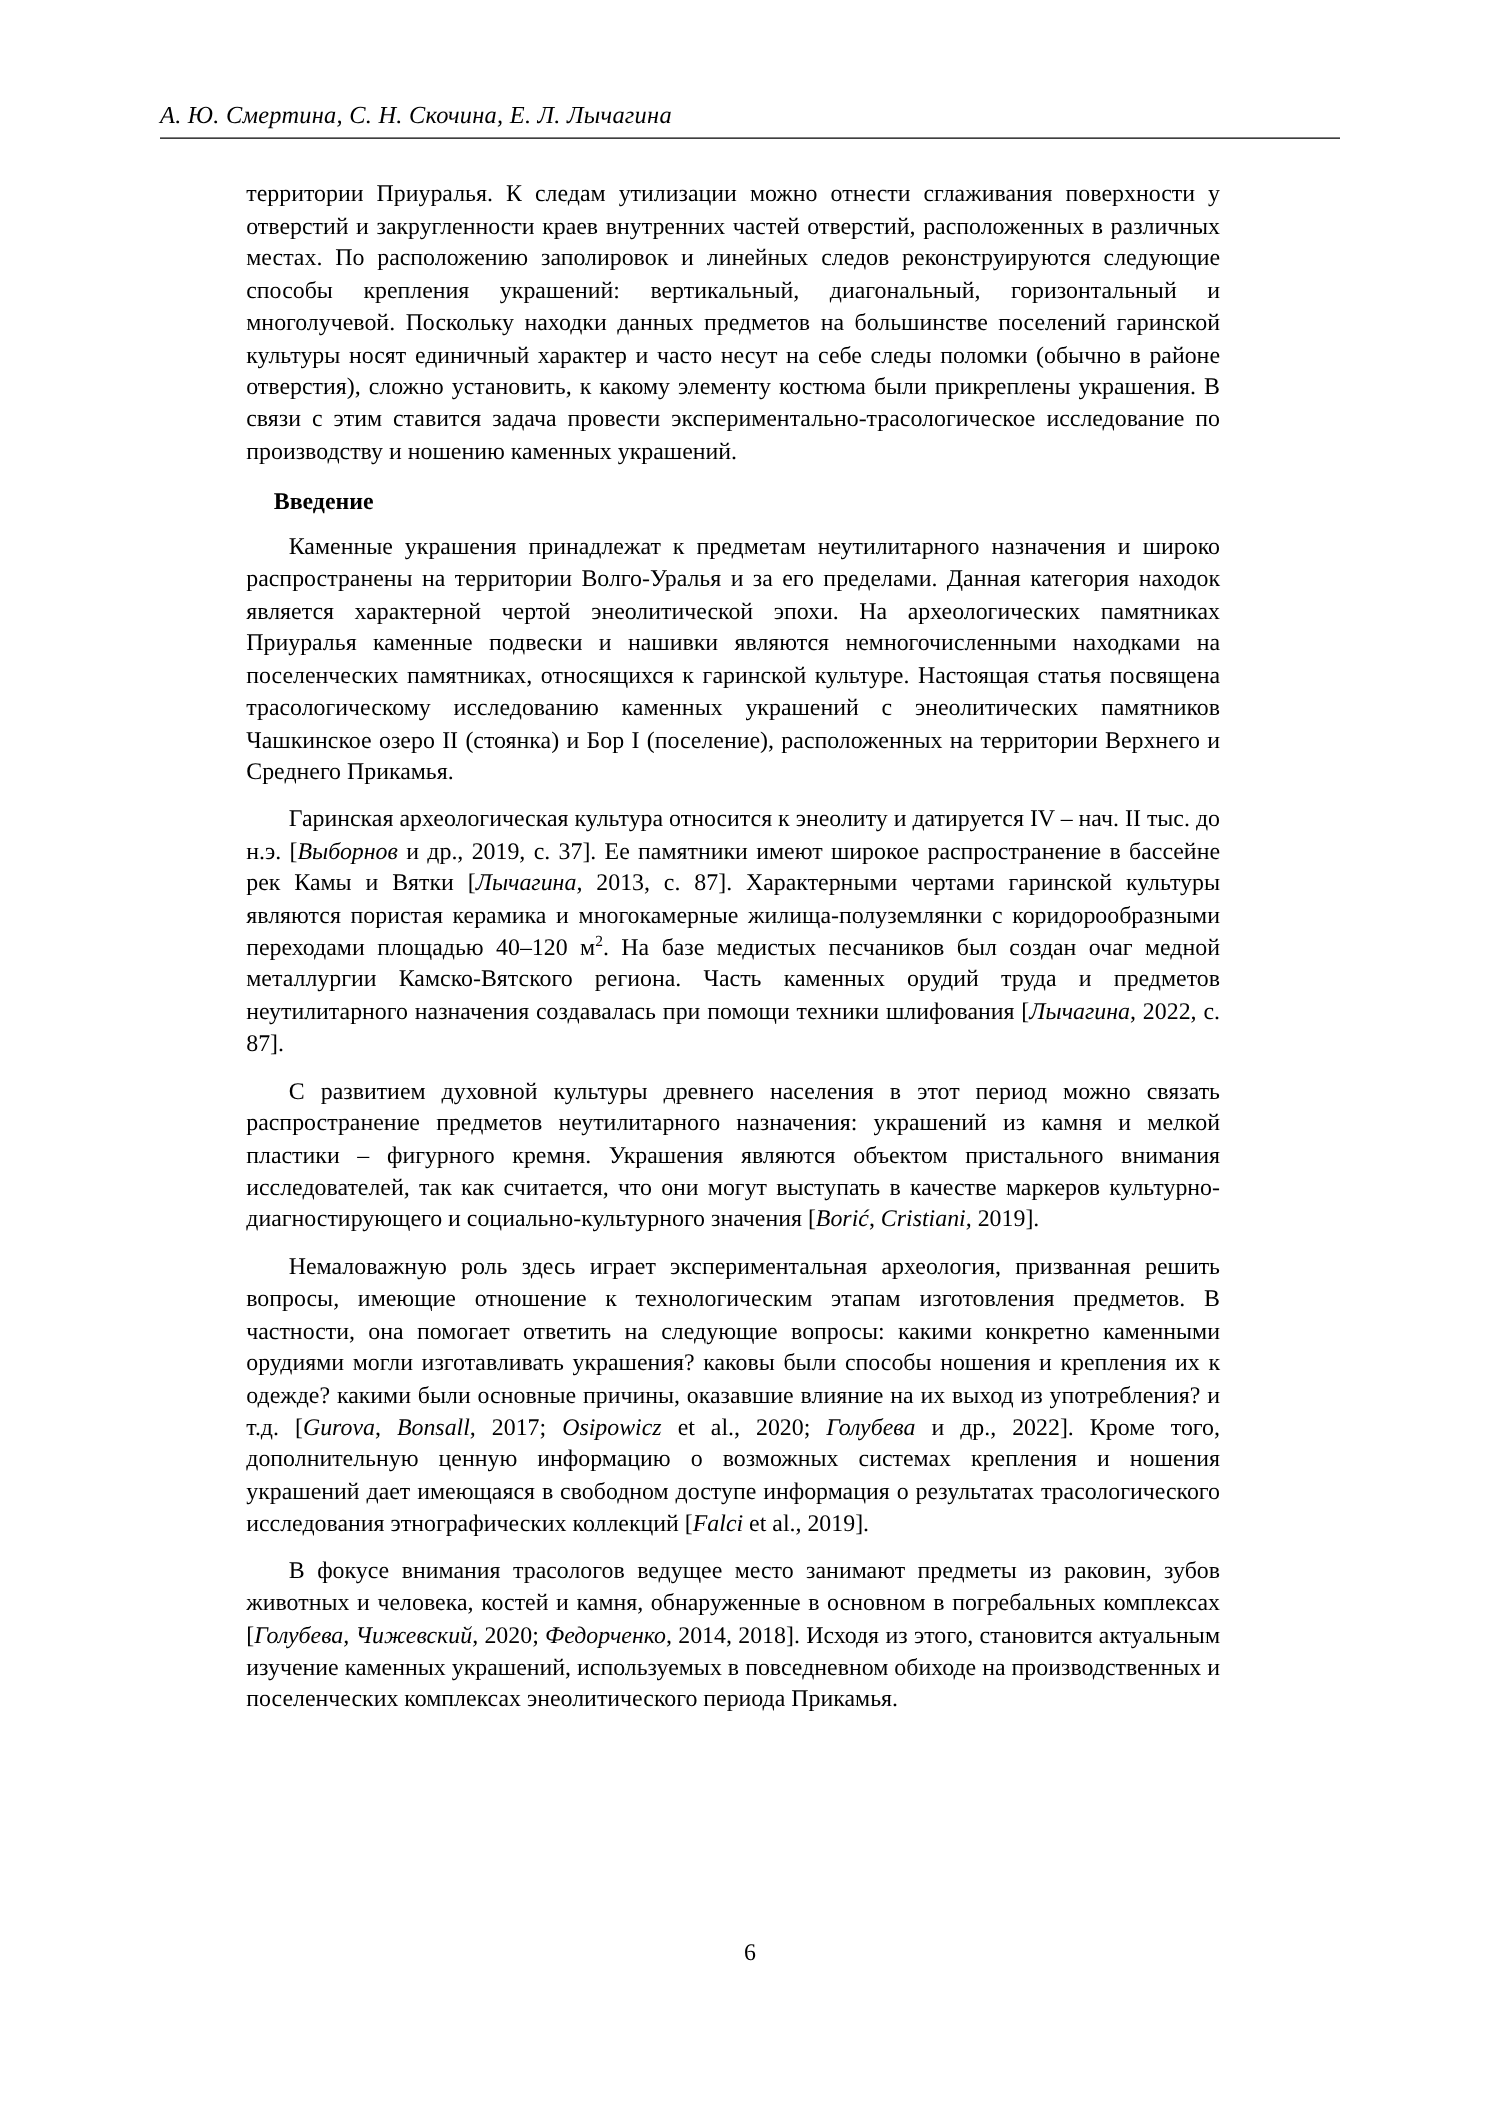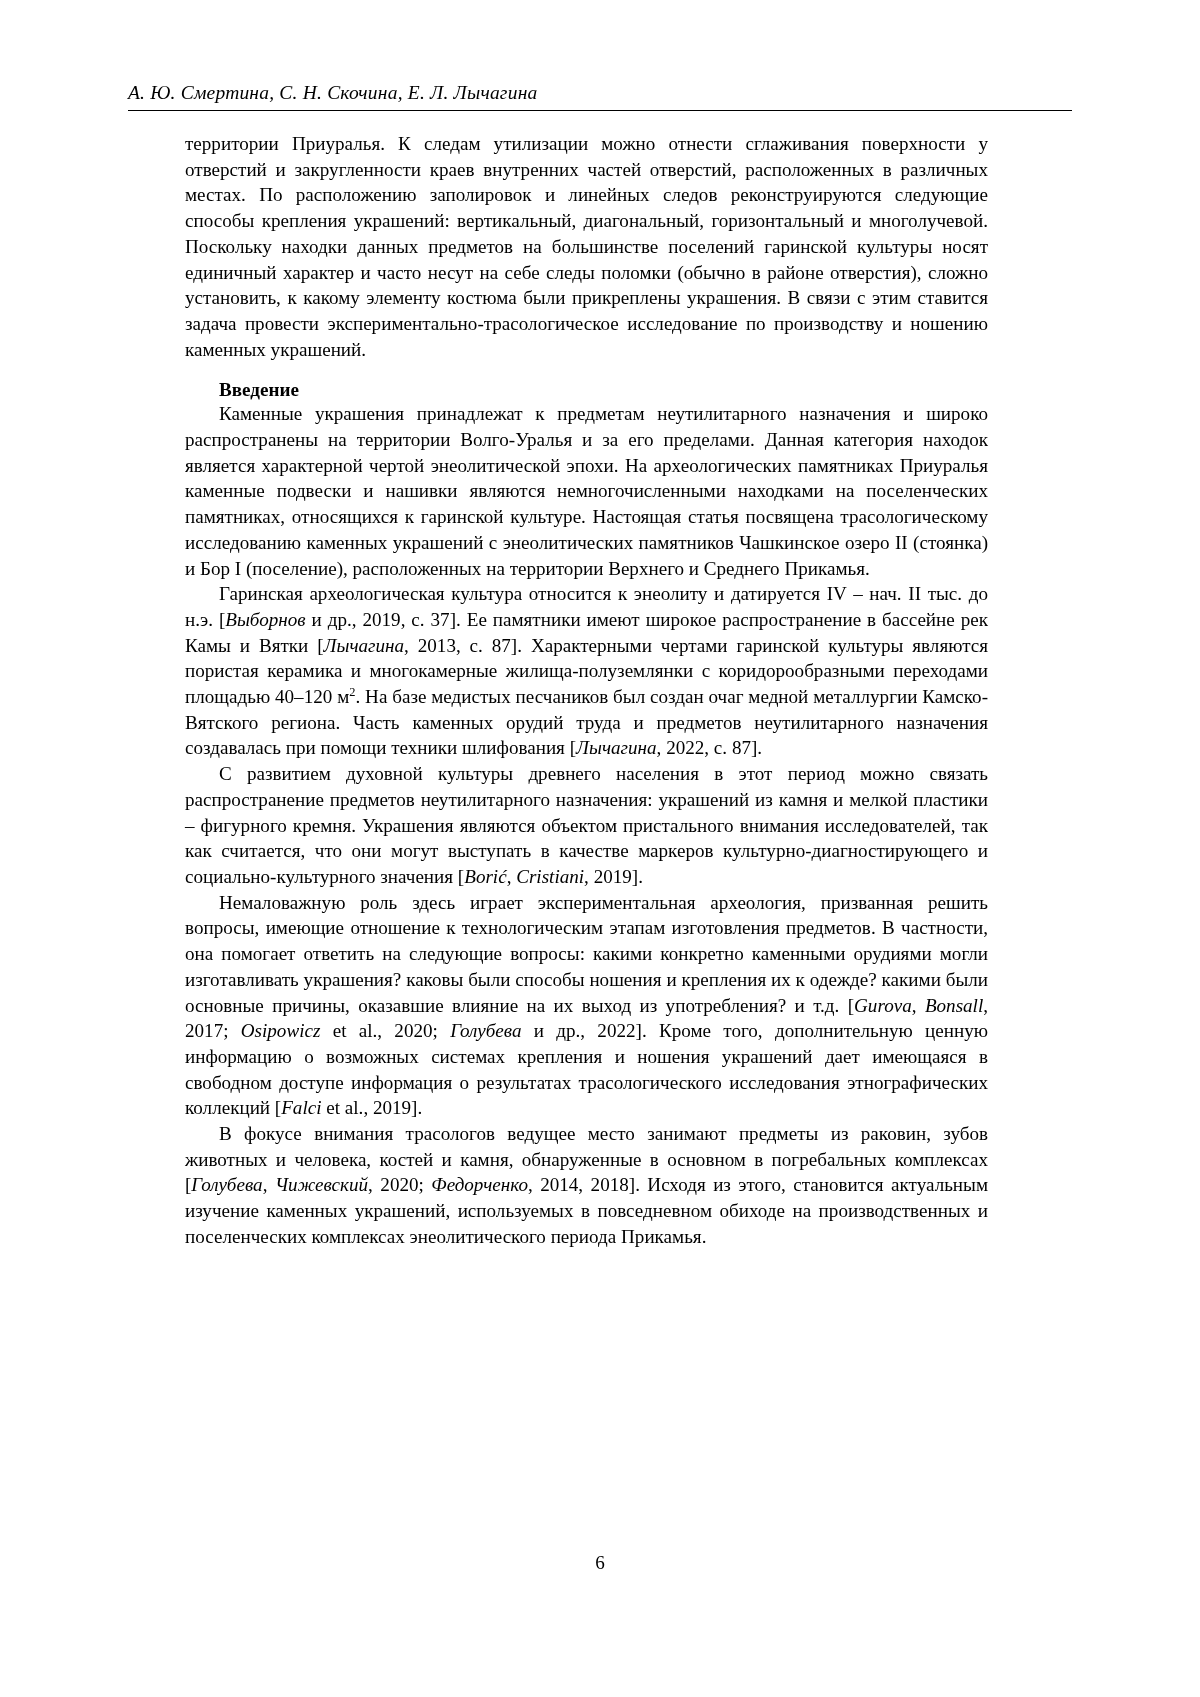--- a/index.html
+++ b/index.html
@@ -37,21 +37,21 @@
     border-bottom: 1.4px solid #000000;
     width: 100%;
   }
   .content {
     position: absolute;
     left: 185px;
     top: 131px;
     width: 803px;
   }
   p {
-    margin: 0;
+    margin: 12px;
     font-size: 19.1px;
     line-height: 25.7px;
     text-align: justify;
     text-justify: inter-word;
     hyphens: none;
   }
   p.indent {
     text-indent: 34px;
   }
   p.hang-tight {

